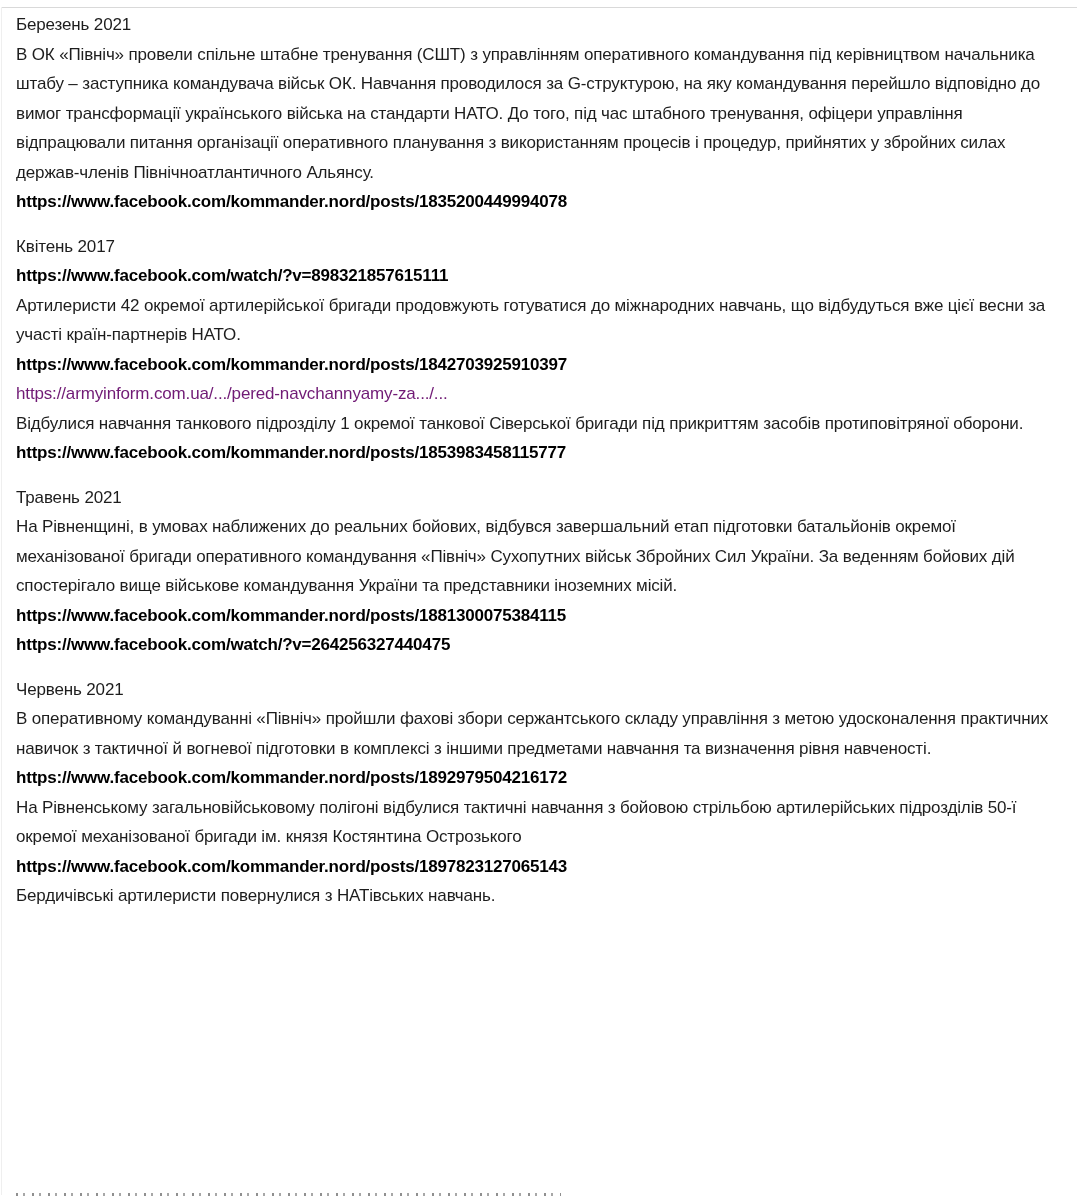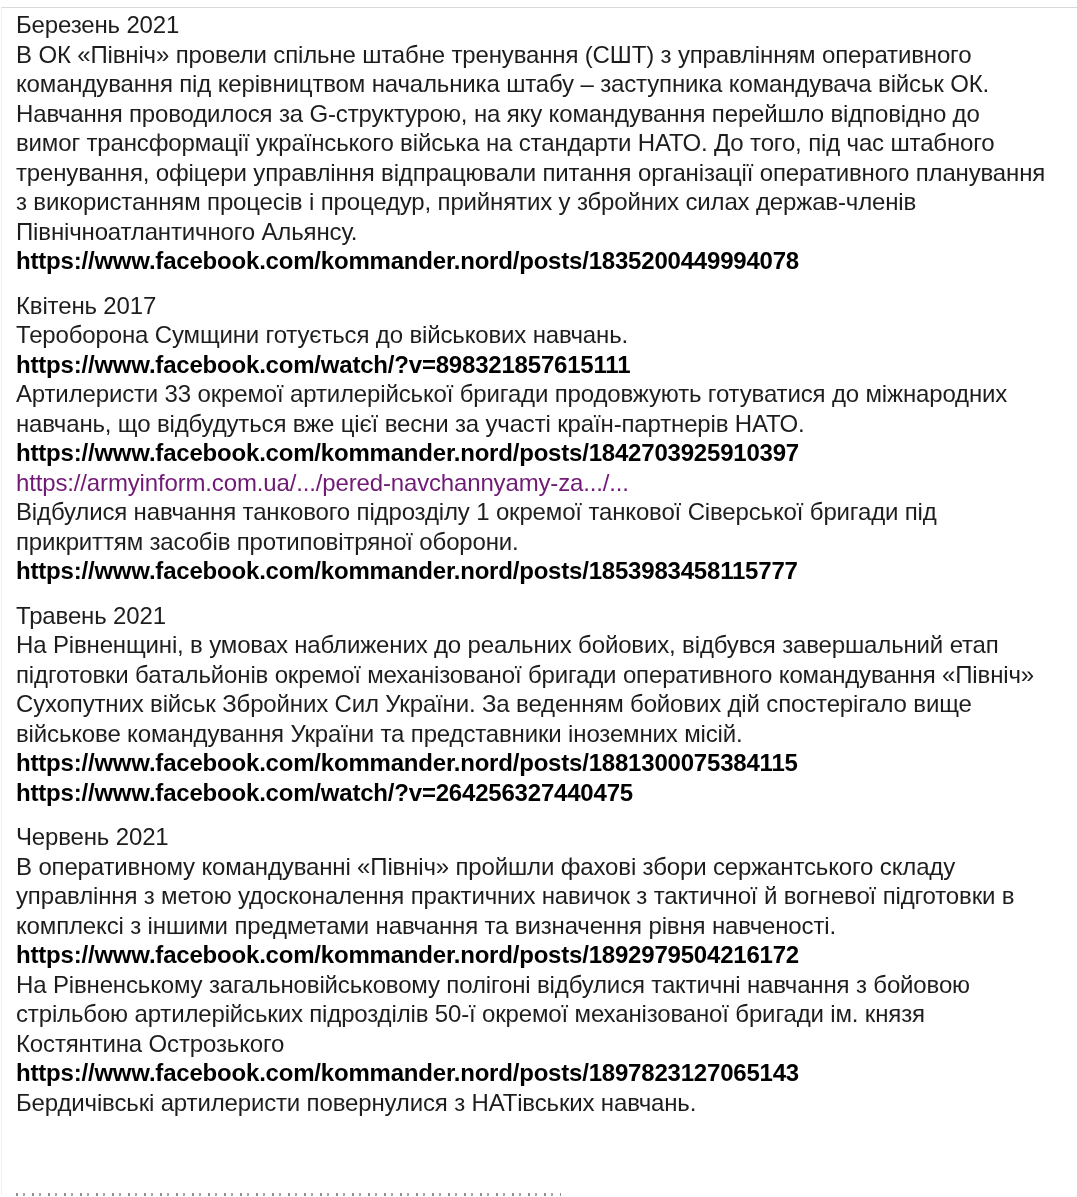--- a/index.html
+++ b/index.html
@@ -15,21 +15,21 @@
     position: relative;
   }
   .page {
     position: relative;
     width: 1077px;
     height: 1197px;
     overflow: hidden;
     box-sizing: border-box;
     padding: 10px 28px 0 16px;
     color: #1d1d1d;
-    font-size: 24px;
+    font-size: 17px;
     line-height: 29.5px;
     letter-spacing: -0.15px;
   }
   .top-border {
     position: absolute;
     top: 7px; left: 2px; right: 0;
     height: 1px;
     background: #d9d9d9;
   }
   .left-border {
@@ -77,23 +77,22 @@
   <div class="left-border"></div>
 
   <div class="section">
     <p class="heading">Березень 2021</p>
     <p class="body-text">В ОК «Північ» провели спільне штабне тренування (СШТ) з управлінням оперативного командування під керівництвом начальника штабу – заступника командувача військ ОК. Навчання проводилося за G-структурою, на яку командування перейшло відповідно до вимог трансформації українського війська на стандарти НАТО. До того, під час штабного тренування, офіцери управління відпрацювали питання організації оперативного планування з використанням процесів і процедур, прийнятих у збройних силах держав-членів Північноатлантичного Альянсу.</p>
     <p class="bold-link">https://www.facebook.com/kommander.nord/posts/1835200449994078</p>
   </div>
 
   <div class="section">
     <p class="heading">Квітень 2017</p>
-    <p class="body-text">Тероборона Сумщини готується до військових навчань.</p>
     <p class="bold-link">https://www.facebook.com/watch/?v=898321857615111</p>
-    <p class="body-text">Артилеристи 33 окремої артилерійської бригади продовжують готуватися до міжнародних навчань, що відбудуться вже цієї весни за участі країн-партнерів НАТО.</p>
+    <p class="body-text">Артилеристи 42 окремої артилерійської бригади продовжують готуватися до міжнародних навчань, що відбудуться вже цієї весни за участі країн-партнерів НАТО.</p>
     <p class="bold-link">https://www.facebook.com/kommander.nord/posts/1842703925910397</p>
     <a class="blue-link" href="#">https://armyinform.com.ua/.../pered-navchannyamy-za.../...</a>
     <p class="body-text">Відбулися навчання танкового підрозділу 1 окремої танкової Сіверської бригади під прикриттям засобів протиповітряної оборони.</p>
     <p class="bold-link">https://www.facebook.com/kommander.nord/posts/1853983458115777</p>
   </div>
 
   <div class="section">
     <p class="heading">Травень 2021</p>
     <p class="body-text">На Рівненщині, в умовах наближених до реальних бойових, відбувся завершальний етап підготовки батальйонів окремої механізованої бригади оперативного командування «Північ» Сухопутних військ Збройних Сил України. За веденням бойових дій спостерігало вище військове командування України та представники іноземних місій.</p>
     <p class="bold-link">https://www.facebook.com/kommander.nord/posts/1881300075384115</p>

